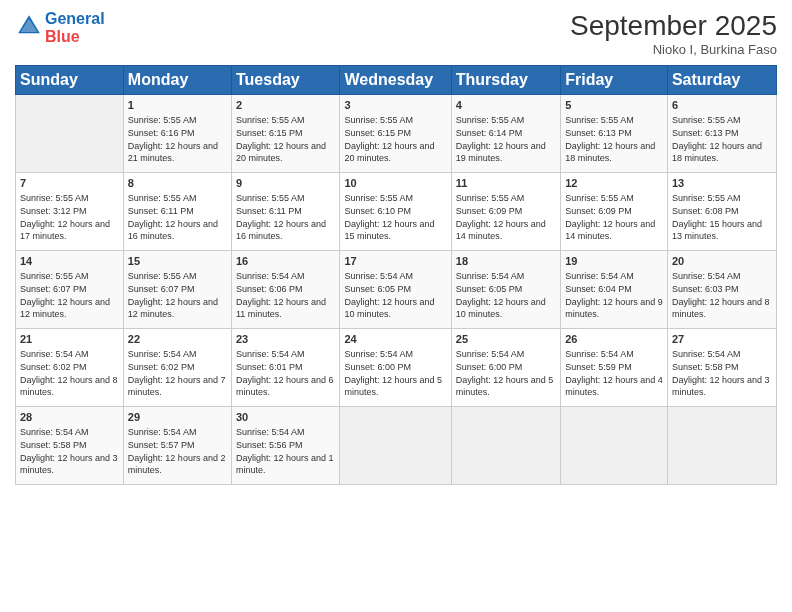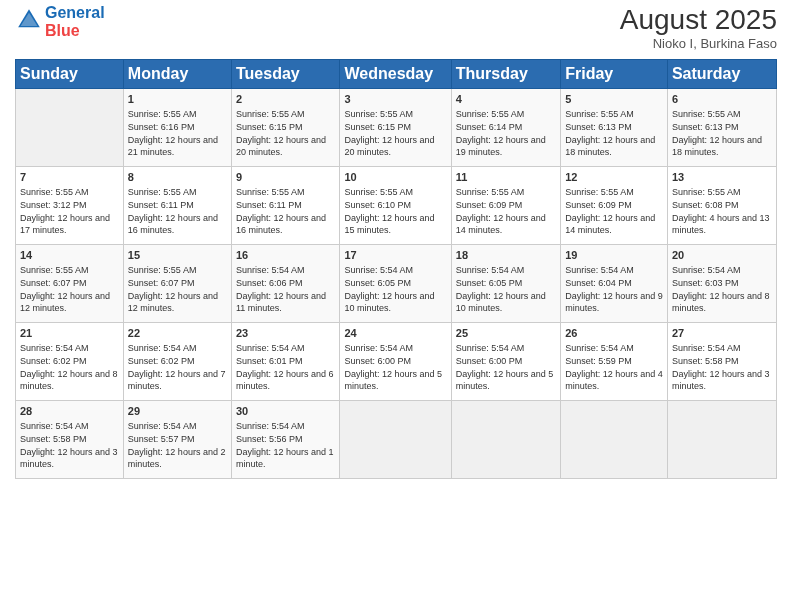--- a/index.html
+++ b/index.html
@@ -7,21 +7,21 @@
       font-family: Arial, sans-serif;
       background: #fff;
       width: 792px;
       height: 612px;
       overflow: hidden;
     }
     .page {
       width: 792px;
       height: 612px;
       background: #fff;
-      padding: 4px 15px;
+      padding: 10px 15px;
     }
     .header {
       display: flex;
       justify-content: space-between;
       align-items: flex-start;
       margin-bottom: 8px;
     }
     .logo {
       display: flex;
       align-items: center;
@@ -94,21 +94,21 @@
           <polygon points="20,2 38,32 2,32" fill="#1a6bb5"></polygon>
           <polygon points="20,8 34,30 6,30" fill="#fff" opacity="0.3"></polygon>
         </svg>
       </div>
       <div style="margin-left:4px;">
         <div style="font-size:16px;font-weight:bold;color:#1a6bb5;line-height:1.1;">General</div>
         <div style="font-size:16px;font-weight:bold;color:#ef4444;line-height:1.1;">Blue</div>
       </div>
     </div>
     <div class="title-block">
-      <div class="month-title">August 2025</div>
+      <div class="month-title">September 2025</div>
       <div class="subtitle">Nioko I, Burkina Faso</div>
     </div>
   </div>
 
   <table>
     <thead>
       <tr>
         <th>Sunday</th>
         <th>Monday</th>
         <th>Tuesday</th>
@@ -128,21 +128,21 @@
           <td><span class="day-num">5</span><span>Sunrise: 5:55 AM</span><br><span>Sunset: 6:13 PM</span><br><span>Daylight: 12 hours and 18 minutes.</span></td>
           <td><span class="day-num">6</span><span>Sunrise: 5:55 AM</span><br><span>Sunset: 6:13 PM</span><br><span>Daylight: 12 hours and 18 minutes.</span></td>
         </tr>
         <tr>
           <td><span class="day-num">7</span><span>Sunrise: 5:55 AM</span><br><span>Sunset: 3:12 PM</span><br><span>Daylight: 12 hours and 17 minutes.</span></td>
           <td><span class="day-num">8</span><span>Sunrise: 5:55 AM</span><br><span>Sunset: 6:11 PM</span><br><span>Daylight: 12 hours and 16 minutes.</span></td>
           <td><span class="day-num">9</span><span>Sunrise: 5:55 AM</span><br><span>Sunset: 6:11 PM</span><br><span>Daylight: 12 hours and 16 minutes.</span></td>
           <td><span class="day-num">10</span><span>Sunrise: 5:55 AM</span><br><span>Sunset: 6:10 PM</span><br><span>Daylight: 12 hours and 15 minutes.</span></td>
           <td><span class="day-num">11</span><span>Sunrise: 5:55 AM</span><br><span>Sunset: 6:09 PM</span><br><span>Daylight: 12 hours and 14 minutes.</span></td>
           <td><span class="day-num">12</span><span>Sunrise: 5:55 AM</span><br><span>Sunset: 6:09 PM</span><br><span>Daylight: 12 hours and 14 minutes.</span></td>
-          <td><span class="day-num">13</span><span>Sunrise: 5:55 AM</span><br><span>Sunset: 6:08 PM</span><br><span>Daylight: 4 hours and 13 minutes.</span></td>
+          <td><span class="day-num">13</span><span>Sunrise: 5:55 AM</span><br><span>Sunset: 6:08 PM</span><br><span>Daylight: 15 hours and 13 minutes.</span></td>
         </tr>
         <tr>
           <td><span class="day-num">14</span><span>Sunrise: 5:55 AM</span><br><span>Sunset: 6:07 PM</span><br><span>Daylight: 12 hours and 12 minutes.</span></td>
           <td><span class="day-num">15</span><span>Sunrise: 5:55 AM</span><br><span>Sunset: 6:07 PM</span><br><span>Daylight: 12 hours and 12 minutes.</span></td>
           <td><span class="day-num">16</span><span>Sunrise: 5:54 AM</span><br><span>Sunset: 6:06 PM</span><br><span>Daylight: 12 hours and 11 minutes.</span></td>
           <td><span class="day-num">17</span><span>Sunrise: 5:54 AM</span><br><span>Sunset: 6:05 PM</span><br><span>Daylight: 12 hours and 10 minutes.</span></td>
           <td><span class="day-num">18</span><span>Sunrise: 5:54 AM</span><br><span>Sunset: 6:05 PM</span><br><span>Daylight: 12 hours and 10 minutes.</span></td>
           <td><span class="day-num">19</span><span>Sunrise: 5:54 AM</span><br><span>Sunset: 6:04 PM</span><br><span>Daylight: 12 hours and 9 minutes.</span></td>
           <td><span class="day-num">20</span><span>Sunrise: 5:54 AM</span><br><span>Sunset: 6:03 PM</span><br><span>Daylight: 12 hours and 8 minutes.</span></td>
         </tr>

